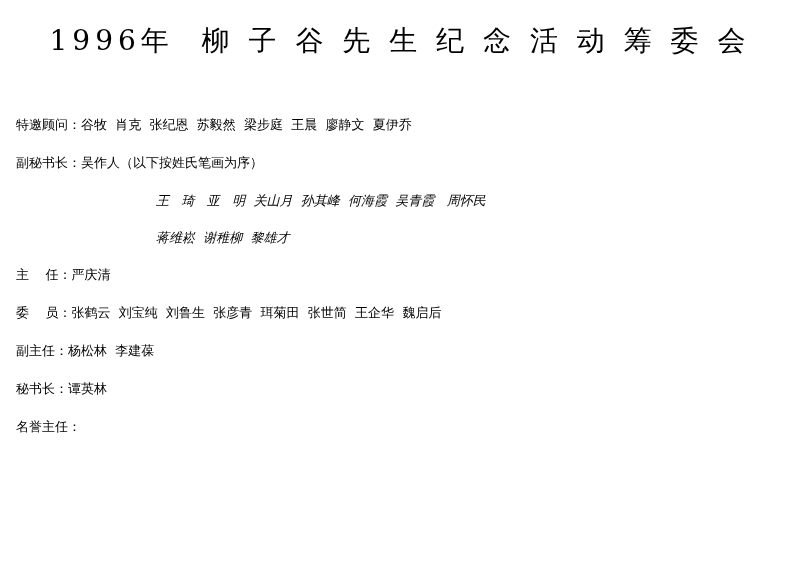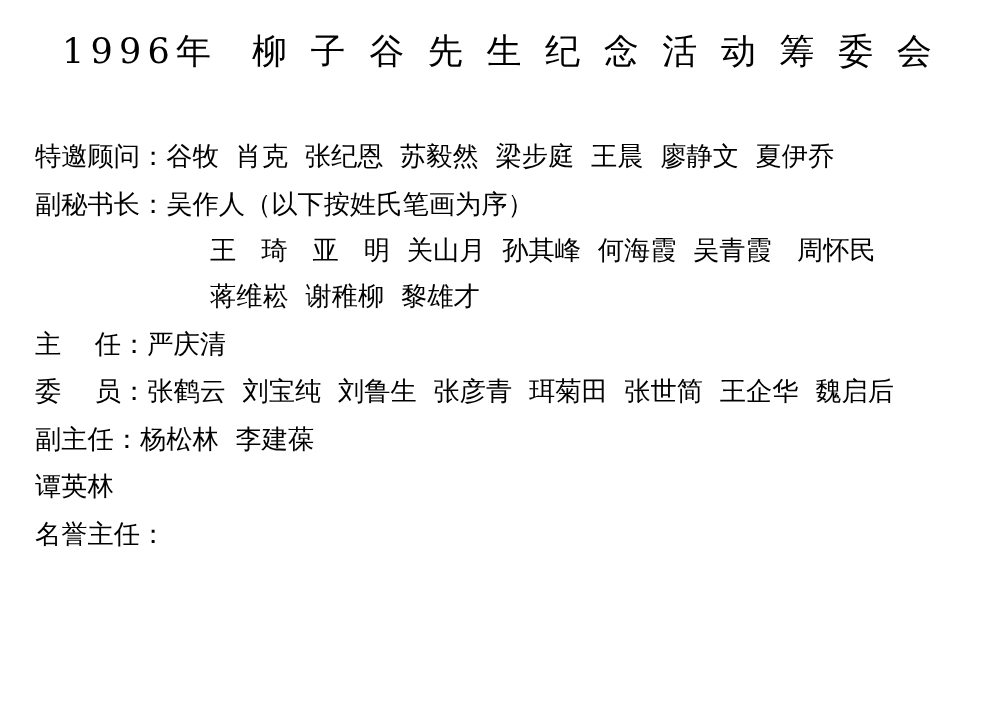--- a/index.html
+++ b/index.html
@@ -27,23 +27,22 @@
     letter-spacing: 5px;
     margin-top: 22px;
     margin-bottom: 12px;
     font-weight: normal;
     white-space: pre;
   }
   .body-block {
     margin-top: 46px;
     padding-left: 16px;
     padding-right: 18px;
-    font-size: 21px;
+    font-size: 13px;
     line-height: 38px;
-    margin-left: 12px;
   }
   .row {
     display: flex;
     align-items: baseline;
     white-space: pre;
   }
   .label {
     flex: 0 0 auto;
     white-space: pre;
   }
@@ -61,20 +60,21 @@
     display: inline-block;
     width: 140px;
   }
   .indent-gap-sm {
     flex: 0 0 auto;
     display: inline-block;
     width: 86px;
   }
   .tight {
     line-height: 37px;
+    font-style: italic;
   }
 </style>
 </head>
 <body>
 
 <div class="page">
 
   <h1 class="doc-title">1996年  柳 子 谷 先 生 纪 念 活 动 筹 委 会</h1>
 
   <div class="body-block">
@@ -110,20 +110,21 @@
       <span class="values">张鹤云  刘宝纯  刘鲁生  张彦青  珥菊田  张世简  王企华  魏启后</span>
     </div>
 
     <div class="row">
       <span class="label">副主任：</span>
       <span class="values">杨松林  李建葆</span>
     </div>
 
 
     <div class="row">
+      <span class="label">秘书长：</span>
       <span class="values">谭英林</span>
     </div>
 
     <div class="row">
       <span class="label">名誉主任：</span>
     </div>
 
   </div>
 </div>
 

